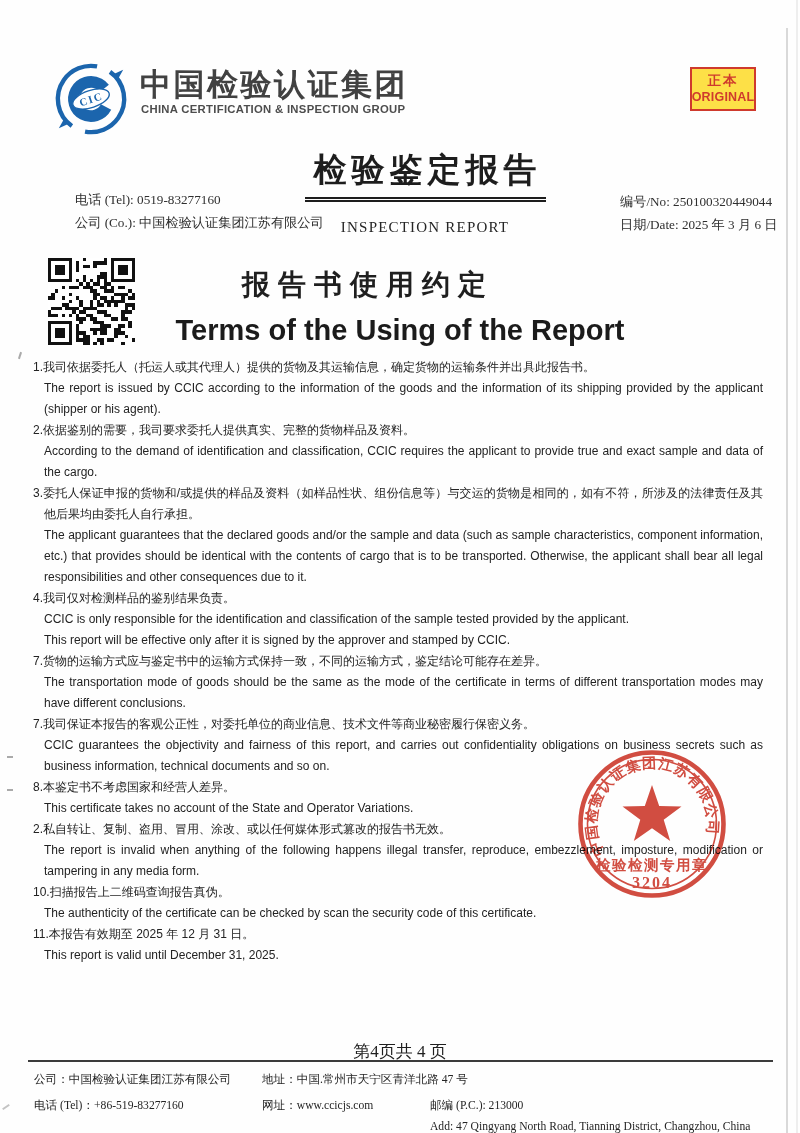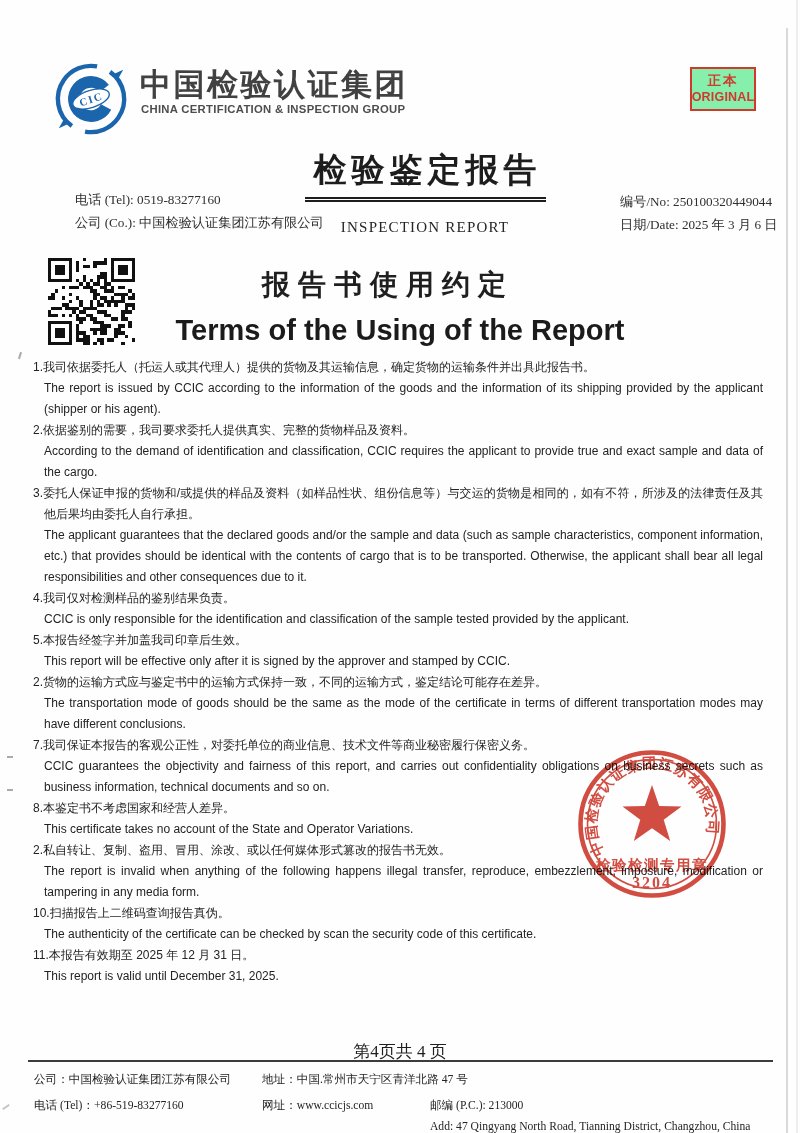--- a/index.html
+++ b/index.html
@@ -18,21 +18,21 @@
   .org-cn{
     position:absolute;left:140px;top:64px;width:420px;
     font-size:31px;font-weight:700;letter-spacing:2.5px;color:#414141;
   }
   .org-en{
     position:absolute;left:141px;top:103px;width:420px;
     font-size:11.3px;font-weight:600;letter-spacing:.3px;color:#4d4d4d;
   }
   .original-box{
     position:absolute;left:690px;top:67px;width:62px;height:40px;
-    border:2.5px solid #cf3a2d;background:#86efac;
+    border:2.5px solid #cf3a2d;background:#fde047;
     display:flex;flex-direction:column;align-items:center;justify-content:center;
     color:#cf3a2d;line-height:1.25;
   }
   .original-box .cn{font-size:13.5px;font-weight:700;letter-spacing:2px;}
   .original-box .en{font-size:12.5px;font-weight:700;letter-spacing:.2px;}
   .doc-title{
     position:absolute;left:0;top:148px;width:800px;text-align:center;
     transform:translateX(25px);
     font-family:"Liberation Serif","DejaVu Serif",serif;
   }
@@ -46,21 +46,21 @@
   .meta{
     position:absolute;font-family:"Liberation Serif","DejaVu Serif",serif;
     font-size:13.2px;color:#2e2e2e;line-height:22.5px;white-space:nowrap;margin-left:31px;
   }
   .meta-left{left:44px;top:189px;}
   .meta-right{left:589px;top:191px;}
   
   .qr{position:absolute;left:48px;top:258px;width:87px;height:87px;}
   .sec-cn{
     position:absolute;left:0;top:266px;width:736px;text-align:center;
-    font-size:28px;font-weight:700;letter-spacing:8px;color:#1f1f1f;padding-left:20px;
+    font-size:28px;font-weight:700;letter-spacing:8px;color:#1f1f1f;
   }
   .sec-en{
     position:absolute;left:0;top:314px;width:800px;text-align:center;
     font-size:29px;font-weight:700;letter-spacing:0;color:#1b1b1b;
   }
   
   .terms{
     position:absolute;left:33px;top:357px;width:730px;
     font-size:12px;line-height:21px;text-align:justify;color:#232323;
   }
@@ -422,25 +422,24 @@
       </div>
       <div class="term">
         <p class="cn">3.委托人保证申报的货物和/或提供的样品及资料（如样品性状、组份信息等）与交运的货物是相同的，如有不符，所涉及的法律责任及其他后果均由委托人自行承担。</p>
         <p class="en">The applicant guarantees that the declared goods and/or the sample and data (such as sample characteristics, component information, etc.) that provides should be identical with the contents of cargo that is to be transported. Otherwise, the applicant shall bear all legal responsibilities and other consequences due to it.</p>
       </div>
       <div class="term">
         <p class="cn">4.我司仅对检测样品的鉴别结果负责。</p>
         <p class="en">CCIC is only responsible for the identification and classification of the sample tested provided by the applicant.</p>
       </div>
       <div class="term">
-        <p class="cn">5.本报告经签字并加盖我司印章后生效。</p>
         <p class="en">This report will be effective only after it is signed by the approver and stamped by CCIC.</p>
       </div>
       <div class="term">
-        <p class="cn">2.货物的运输方式应与鉴定书中的运输方式保持一致，不同的运输方式，鉴定结论可能存在差异。</p>
+        <p class="cn">7.货物的运输方式应与鉴定书中的运输方式保持一致，不同的运输方式，鉴定结论可能存在差异。</p>
         <p class="en">The transportation mode of goods should be the same as the mode of the certificate in terms of different transportation modes may have different conclusions.</p>
       </div>
       <div class="term">
         <p class="cn">7.我司保证本报告的客观公正性，对委托单位的商业信息、技术文件等商业秘密履行保密义务。</p>
         <p class="en">CCIC guarantees the objectivity and fairness of this report, and carries out confidentiality obligations on business secrets such as business information, technical documents and so on.</p>
       </div>
       <div class="term">
         <p class="cn">8.本鉴定书不考虑国家和经营人差异。</p>
         <p class="en">This certificate takes no account of the State and Operator Variations.</p>
       </div>

